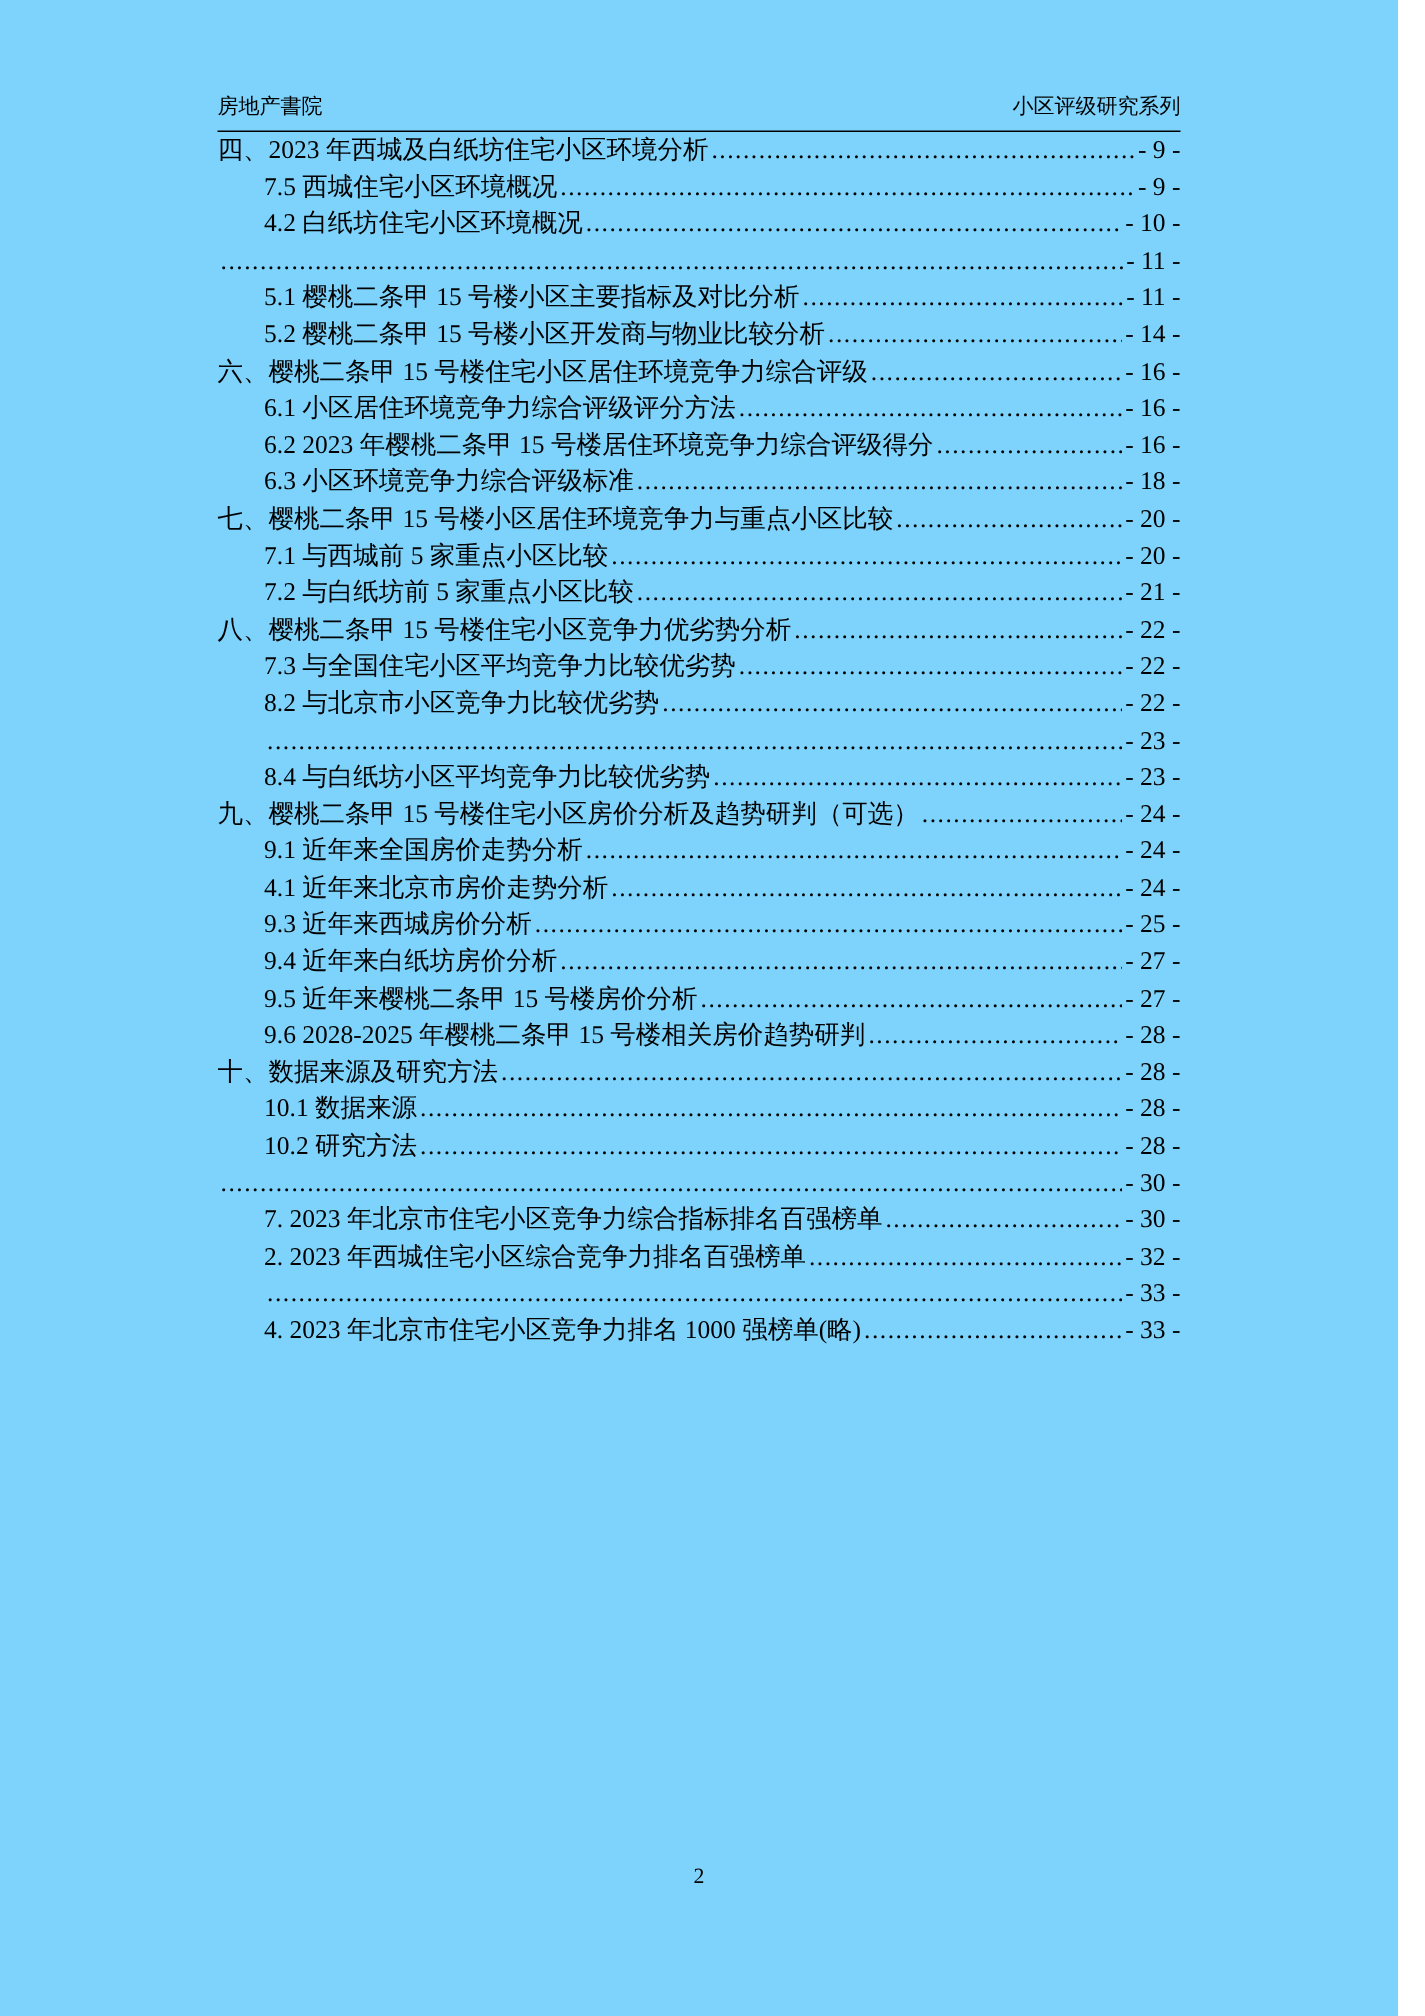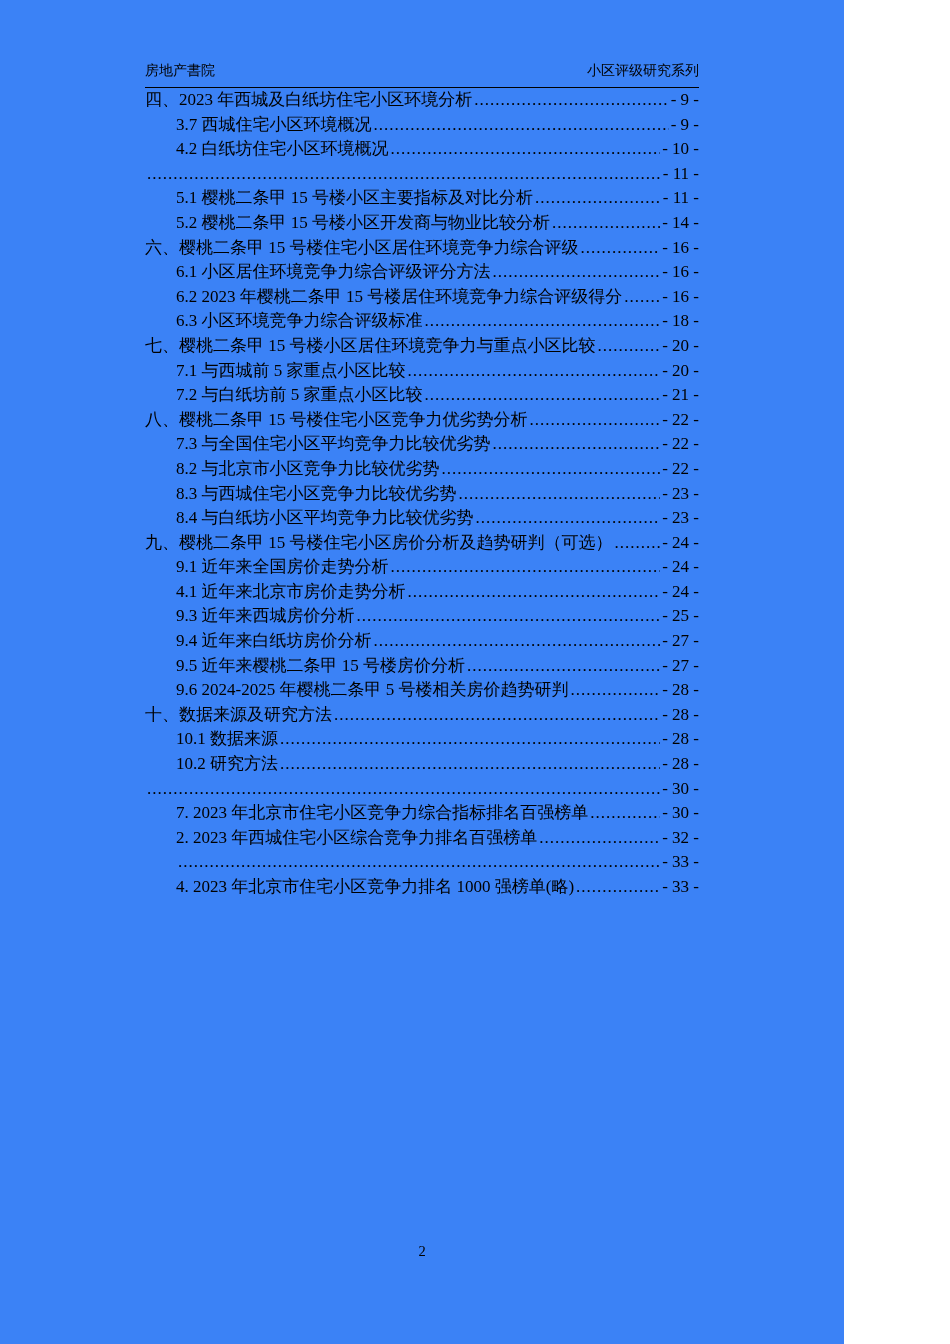--- a/index.html
+++ b/index.html
@@ -4,23 +4,23 @@
 <style>
   * { margin: 0; padding: 0; box-sizing: border-box; }
   html, body { background: #ffffff; }
   body {
     width: 950px;
     font-family: "Liberation Serif", "DejaVu Serif", serif;
     color: #000000;
   }
   .page {
     position: relative;
-    width: 844px;
+    width: 932px;
     height: 1344px;
-    background: #3b82f6;
+    background: #7dd3fc;
     padding: 62px 145px 0 145px;
     overflow: hidden;
   }
   .doc-header {
     display: flex;
     justify-content: space-between;
     align-items: flex-end;
     font-size: 14px;
     padding-bottom: 7px;
     border-bottom: 1.5px solid #000000;
@@ -69,21 +69,21 @@
   </header>
 
   <main class="toc">
     <div>
         <div class="toc-line">
     <span class="toc-title">四、2023 年西城及白纸坊住宅小区环境分析</span>
     <span class="toc-dots"></span>
     <span class="toc-page">- 9 -</span>
   </div>
         <div class="toc-line level-2">
-    <span class="toc-title">3.7 西城住宅小区环境概况</span>
+    <span class="toc-title">7.5 西城住宅小区环境概况</span>
     <span class="toc-dots"></span>
     <span class="toc-page">- 9 -</span>
   </div>
         <div class="toc-line level-2">
     <span class="toc-title">4.2 白纸坊住宅小区环境概况</span>
     <span class="toc-dots"></span>
     <span class="toc-page">- 10 -</span>
   </div>
         <div class="toc-line">
     <span class="toc-dots"></span>
@@ -143,21 +143,20 @@
     <span class="toc-title">7.3 与全国住宅小区平均竞争力比较优劣势</span>
     <span class="toc-dots"></span>
     <span class="toc-page">- 22 -</span>
   </div>
         <div class="toc-line level-2">
     <span class="toc-title">8.2 与北京市小区竞争力比较优劣势</span>
     <span class="toc-dots"></span>
     <span class="toc-page">- 22 -</span>
   </div>
         <div class="toc-line level-2">
-    <span class="toc-title">8.3 与西城住宅小区竞争力比较优劣势</span>
     <span class="toc-dots"></span>
     <span class="toc-page">- 23 -</span>
   </div>
         <div class="toc-line level-2">
     <span class="toc-title">8.4 与白纸坊小区平均竞争力比较优劣势</span>
     <span class="toc-dots"></span>
     <span class="toc-page">- 23 -</span>
   </div>
         <div class="toc-line">
     <span class="toc-title">九、樱桃二条甲 15 号楼住宅小区房价分析及趋势研判（可选）</span>
@@ -183,21 +182,21 @@
     <span class="toc-title">9.4 近年来白纸坊房价分析</span>
     <span class="toc-dots"></span>
     <span class="toc-page">- 27 -</span>
   </div>
         <div class="toc-line level-2">
     <span class="toc-title">9.5 近年来樱桃二条甲 15 号楼房价分析</span>
     <span class="toc-dots"></span>
     <span class="toc-page">- 27 -</span>
   </div>
         <div class="toc-line level-2">
-    <span class="toc-title">9.6 2024-2025 年樱桃二条甲 5 号楼相关房价趋势研判</span>
+    <span class="toc-title">9.6 2028-2025 年樱桃二条甲 15 号楼相关房价趋势研判</span>
     <span class="toc-dots"></span>
     <span class="toc-page">- 28 -</span>
   </div>
         <div class="toc-line">
     <span class="toc-title">十、数据来源及研究方法</span>
     <span class="toc-dots"></span>
     <span class="toc-page">- 28 -</span>
   </div>
         <div class="toc-line level-2">
     <span class="toc-title">10.1 数据来源</span>

